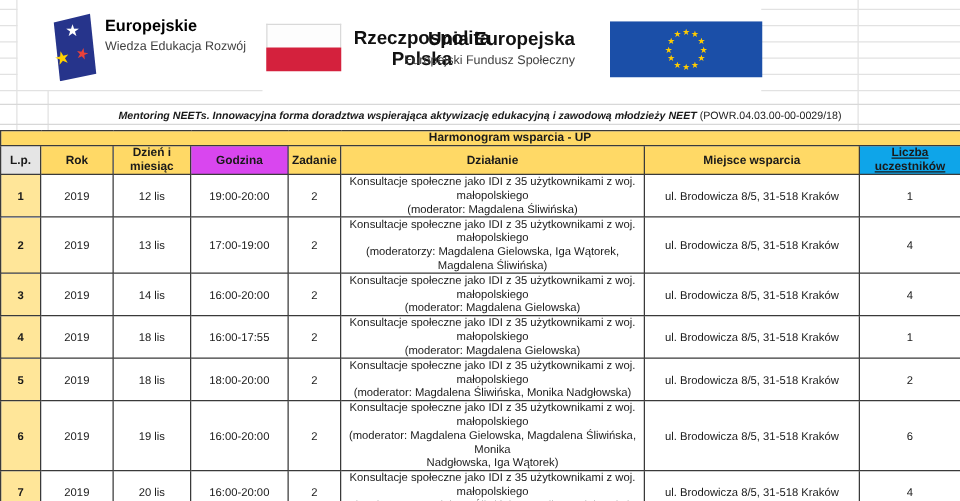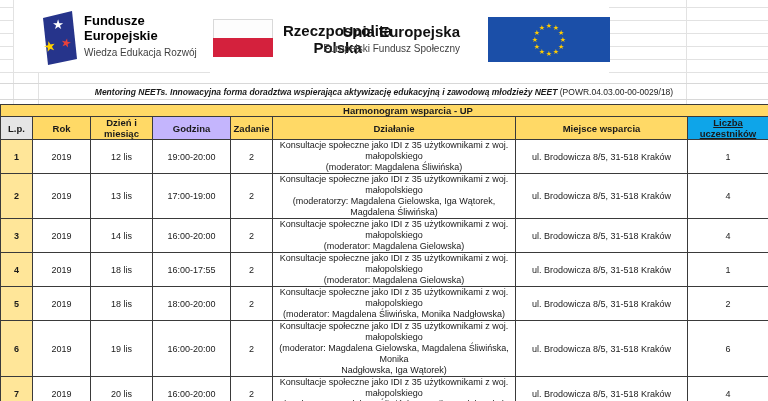--- a/index.html
+++ b/index.html
@@ -69,21 +69,20 @@
   <div class="fe-logo">
     <svg width="42" height="56" viewBox="0 0 42 56">
       <polygon points="7,9 36,2 41,50 12,56" fill="#26348B"></polygon>
       <text x="22" y="20" font-size="13" fill="#ffffff" text-anchor="middle">★</text>
       <text x="14" y="42" font-size="14" fill="#FFD100" text-anchor="middle" transform="rotate(-14 14 38)">★</text>
       <text x="30" y="38" font-size="12" fill="#E8413A" text-anchor="middle" transform="rotate(12 30 34)">★</text>
     </svg>
   </div>
   <div class="fe-text">
     <div class="fe-title">
-      <div>Fundusze</div>
       <div>Europejskie</div>
     </div>
     <div class="fe-sub">Wiedza Edukacja Rozwój</div>
   </div>
 
   <div class="pl-flag">
     <div class="w"></div>
     <div class="r" style="background:#D4213D"></div>
   </div>
   <div class="pl-text">
@@ -131,21 +130,21 @@
         <col style="width:81px">
     </colgroup>
     <tbody>
       <tr class="caption-row">
         <td colspan="8" style="background: rgb(255, 217, 102);">Harmonogram wsparcia - UP</td>
       </tr>
       <tr class="header-row">
         <th style="background: #e5e5e5;">L.p.</th>
         <th style="background: rgb(255, 217, 102);">Rok</th>
         <th style="background: rgb(255, 217, 102);">Dzień i miesiąc</th>
-        <th style="background: #c4b5fd;">Godzina</th>
+        <th style="background: #d946ef;">Godzina</th>
         <th style="background: rgb(255, 217, 102);">Zadanie</th>
         <th style="background: rgb(255, 217, 102);">Działanie</th>
         <th style="background: rgb(255, 217, 102);">Miejsce wsparcia</th>
         <th style="background: #0ea5e9; text-decoration: underline;">Liczba uczestników</th>
       </tr>
     <tr class="data-row">
           <td class="lp" style="background: rgb(255, 230, 153);">1</td>
           <td>2019</td>
           <td>12 lis</td>
           <td>19:00-20:00</td>

